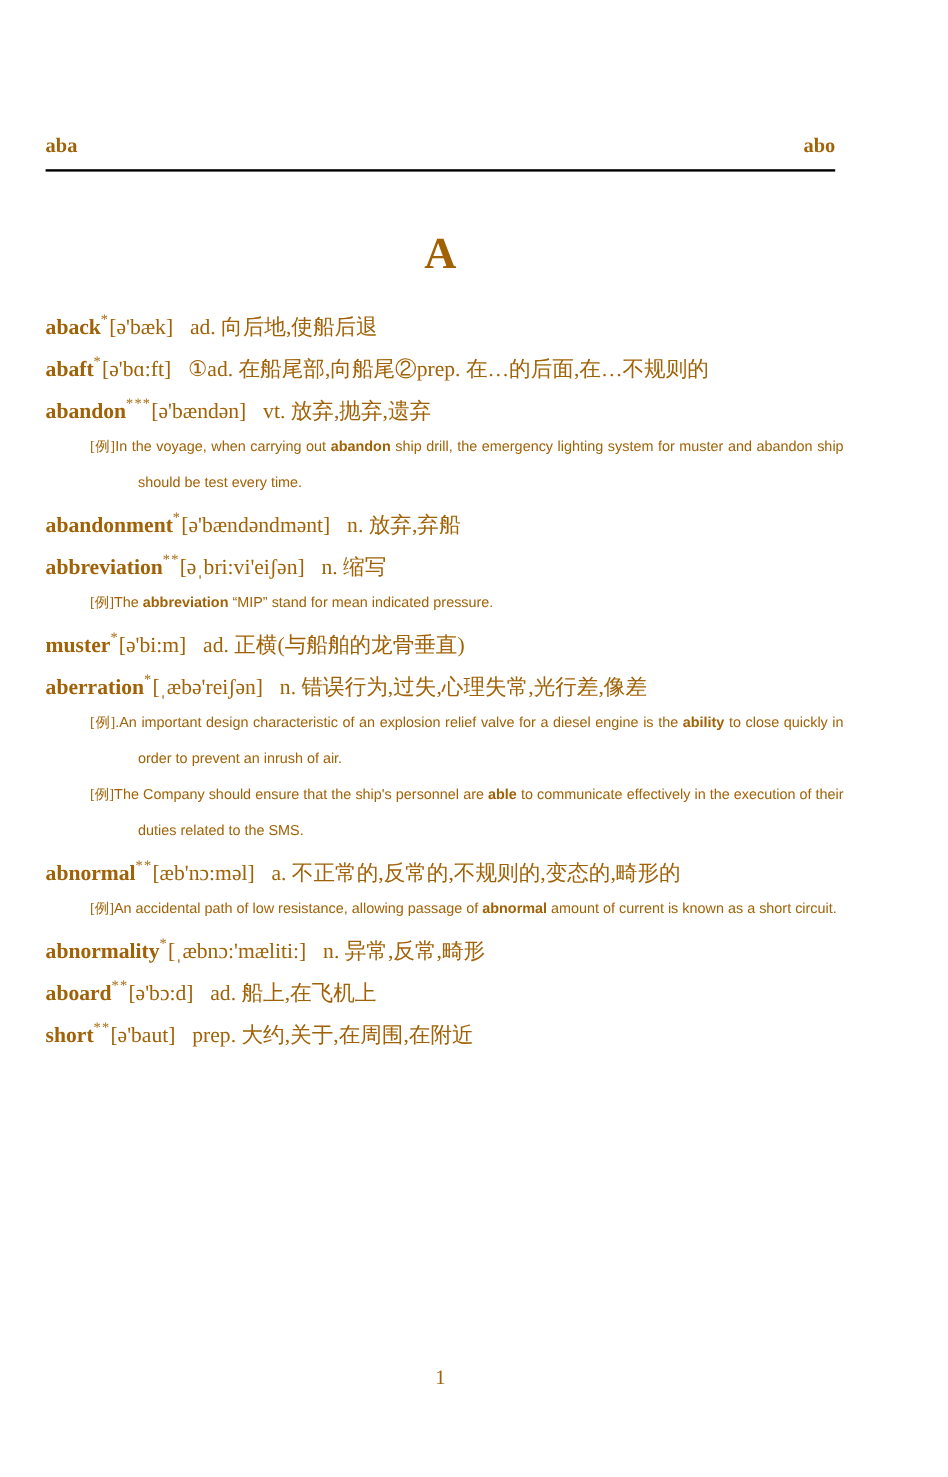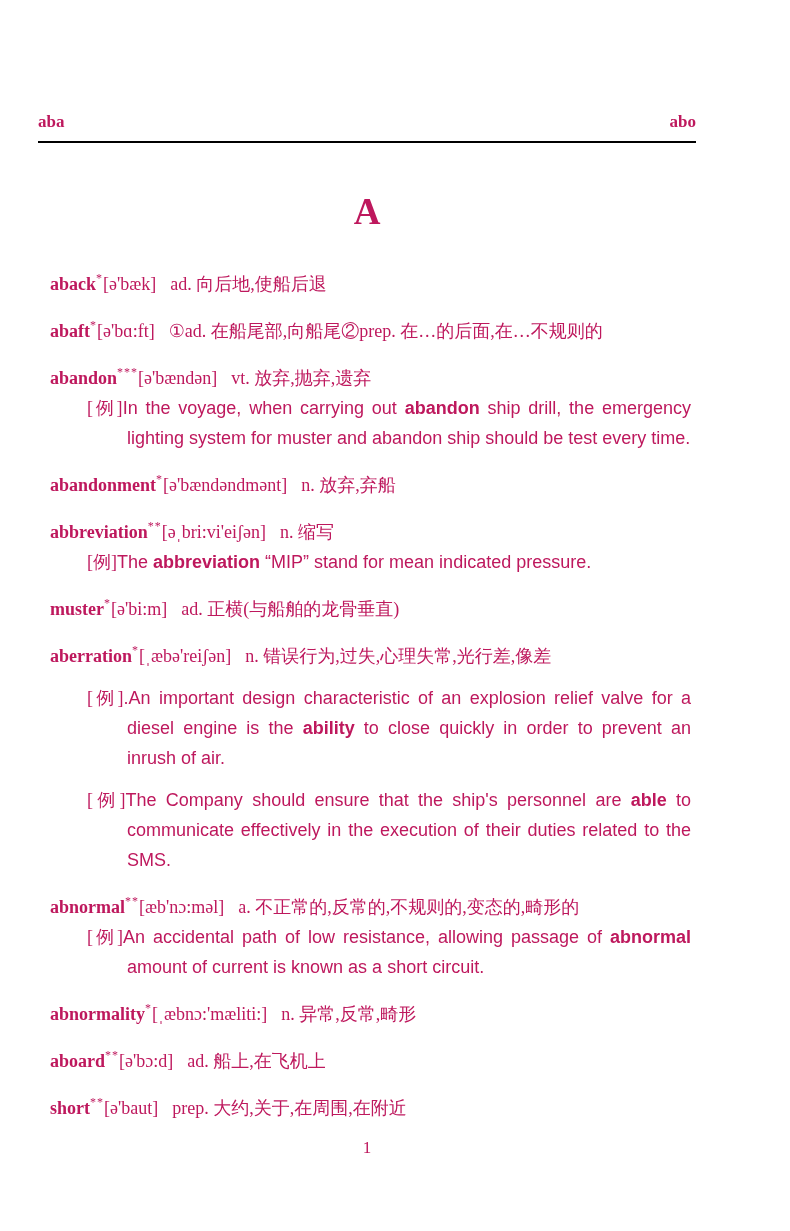--- a/index.html
+++ b/index.html
@@ -6,21 +6,21 @@
   html, body { margin: 0; padding: 0; }
   body {
     width: 790px; height: 1231px;
     background: #e9e9e9;
     font-family: "Liberation Serif", "DejaVu Serif", serif;
   }
   .page {
     position: relative;
     width: 790px; height: 1231px;
     background: #ffffff;
-    color: #be185d;
+    color: #a16207;
     overflow: hidden;
   }
   .header {
     position: absolute;
     top: 112px; left: 38px; width: 658px;
     display: flex; justify-content: space-between;
     font-weight: bold; font-size: 17px;
     padding-bottom: 9px;
     border-bottom: 2.5px solid #000;
   }
@@ -29,36 +29,36 @@
     top: 190px; left: 38px; width: 658px;
     text-align: center;
     font-size: 37px; font-weight: bold;
     font-family: "Liberation Serif", "DejaVu Serif", serif;
   }
   .entries {
     position: absolute;
     top: 252px; left: 38px; width: 665px;
     font-size: 18px; line-height: 30px;
   }
-  .entry { margin: 12px; }
+  .entry { margin: 0; }
   .entry-head {
     padding-left: 37px; text-indent: -37px;
   }
   .headword { font-weight: bold; }
   .stars {
     font-size: 12px; letter-spacing: 1px;
     position: relative; top: -1px;
   }
   .phonetic { margin-right: 14px; }
   .definition { }
   .example {
     margin-left: 37px;
     padding-left: 40px; text-indent: -40px;
     font-family: "Liberation Sans", "DejaVu Sans", sans-serif;
-    font-size: 18px; line-height: 30px;
+    font-size: 12px; line-height: 30px;
     text-align: justify;
   }
   .example-label {
     font-family: "Liberation Serif", "DejaVu Serif", serif;
   }
   .example b { font-weight: bold; }
   .footer {
     position: absolute;
     top: 1138px; left: 38px; width: 658px;
     text-align: center;

